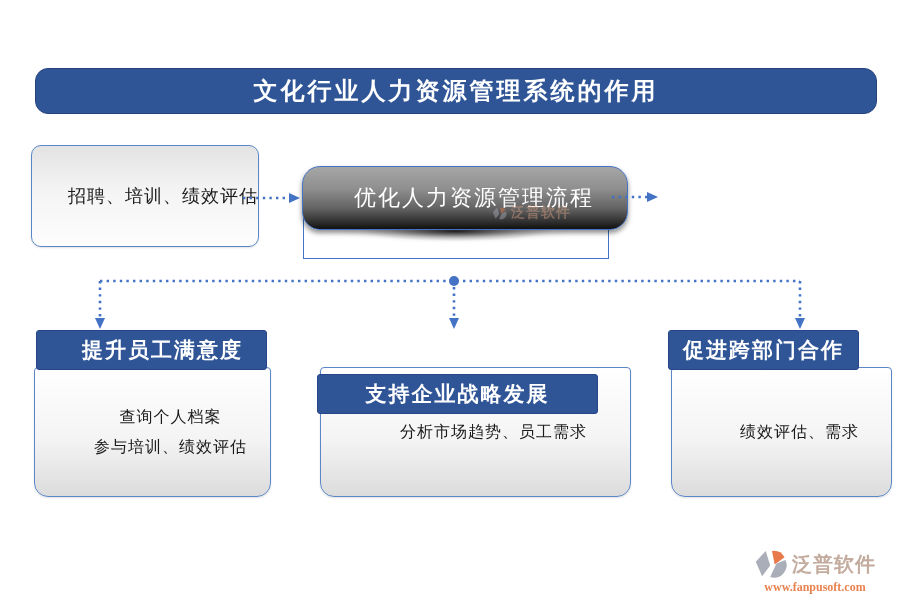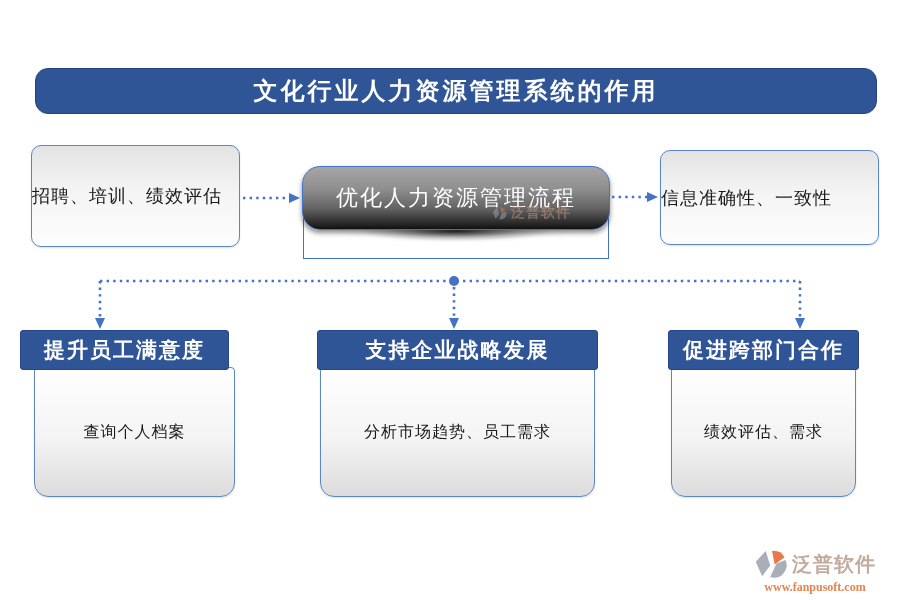--- a/index.html
+++ b/index.html
@@ -13,42 +13,44 @@
   .banner{
     left:35px;top:68px;width:840px;height:44px;
     background:#2F5597;border:1px solid #24437d;border-radius:13px;
     display:flex;align-items:center;justify-content:center;
     color:#ffffff;font-size:24px;font-weight:bold;letter-spacing:3px;
   }
   
   .lightbox{
     border:1.6px solid #5B87C7;border-radius:10px;
     background:linear-gradient(180deg,#e3e3e3 0%,#f4f4f4 45%,#fdfdfd 100%);
-    display:flex;align-items:center;justify-content:flex-start;
+    display:flex;align-items:center;justify-content:flex-end;
     font-size:18px;color:#1a1a1a;letter-spacing:1px;
     box-shadow:0 1px 2px rgba(0,0,0,0.12);
+    padding-left:19px;
   }
   .box-input{left:31px;top:145px;width:207px;height:100px;}
   .box-output{left:660px;top:150px;width:217px;height:93px;}
   
   .center-rect{
     left:303px;top:182px;width:304px;height:75px;
     border:1.5px solid #4472C4;background:#ffffff;
   }
   .center-shadow{
     left:306px;top:229px;width:298px;height:27px;
     background:radial-gradient(ellipse 52% 60% at 50% 8%,rgba(15,15,15,0.85) 0%,rgba(90,90,90,0.35) 42%,rgba(200,200,200,0.12) 62%,rgba(255,255,255,0) 75%);
   }
   .center-pill{
     left:302px;top:166px;width:306px;height:62px;
     border:1.2px solid #4472C4;border-radius:18px;
     background:linear-gradient(180deg,#a6a6a6 0%,#8f8f8f 35%,#616161 68%,#262626 92%,#111111 100%);
     display:flex;align-items:center;justify-content:center;
     color:#ffffff;font-size:22px;letter-spacing:2px;
     box-shadow:0 3px 5px rgba(0,0,0,0.45);
+    padding-left:18px;
   }
   .wm-small{
     left:492px;top:202px;width:120px;height:22px;opacity:0.45;
     display:flex;align-items:center;gap:3px;z-index:5;
     color:#d8a084;font-size:14px;font-weight:bold;letter-spacing:1px;
   }
   
   .card-header{
     top:330px;height:38px;
     background:#2F5597;border:1px solid #27468a;border-radius:3px;
@@ -56,23 +58,24 @@
     color:#ffffff;font-size:21px;font-weight:bold;letter-spacing:2px;
     z-index:3;
   }
   .card-body{
     top:367px;height:128px;
     border:1.6px solid #5B87C7;border-radius:4px 4px 14px 14px;
     background:linear-gradient(180deg,#ffffff 0%,#f4f4f4 55%,#dcdcdc 100%);
     display:flex;flex-direction:column;align-items:center;justify-content:center;
     font-size:16px;color:#1a1a1a;line-height:30px;letter-spacing:1px;
     box-shadow:0 1px 2px rgba(0,0,0,0.12);
+    padding-left:36px;
   }
-  .h1c{left:20px;width:207px;}  .b1c{left:34px;width:199px;}
-  .h2c{left:317px;width:279px;} .b2c{left:320px;width:273px;}
+  .h1c{left:36px;width:207px;padding-left:22px;}  .b1c{left:34px;width:199px;}
+  .h2c{left:317px;width:279px;margin-top:44px;} .b2c{left:320px;width:273px;}
   .h3c{left:668px;width:189px;} .b3c{left:671px;width:183px;}
   
   .footer-wm{
     left:748px;top:548px;width:134px;
     display:flex;flex-direction:column;align-items:center;
   }
   .footer-row{display:flex;align-items:center;gap:2px;}
   .brand-text{color:#c3ab9d;font-size:20px;font-weight:bold;letter-spacing:1px;}
   .brand-url{color:#E8824F;font-size:12px;font-weight:bold;margin-top:-1px;}
   svg.connectors{left:0;top:0;width:900px;height:600px;z-index:1;pointer-events:none;}
@@ -116,27 +119,25 @@
   </div>
   <div class="abs wm-small">
     <svg width="16" height="15" viewBox="0 0 40 36">
       <polygon points="2,15 13,3 18,19 9,31" fill="#A9AEB8"></polygon>
       <path d="M20,3 a14,14 0 0 1 14,7 l-11,8 z" fill="#E8794A"></path>
       <path d="M35,13 a14,14 0 0 1 -17,19 l7,-15 z" fill="#A9AEB8"></path>
     </svg>
     <span>泛普软件</span>
   </div>
 
-  <div class="abs lightbox box-output">
-    <span>信息准确性、一致性</span>
-  </div>
 
   <div class="abs card-header h1c">提升员工满意度</div>
   <div class="abs card-body b1c">
     <span>查询个人档案</span>
+    <span>参与培训、绩效评估</span>
   </div>
 
   <div class="abs card-header h2c">支持企业战略发展</div>
   <div class="abs card-header h3c">促进跨部门合作</div>
 
   <div class="abs card-body b2c">
     <span>分析市场趋势、员工需求</span>
   </div>
   <div class="abs card-body b3c">
     <span>绩效评估、需求</span>

